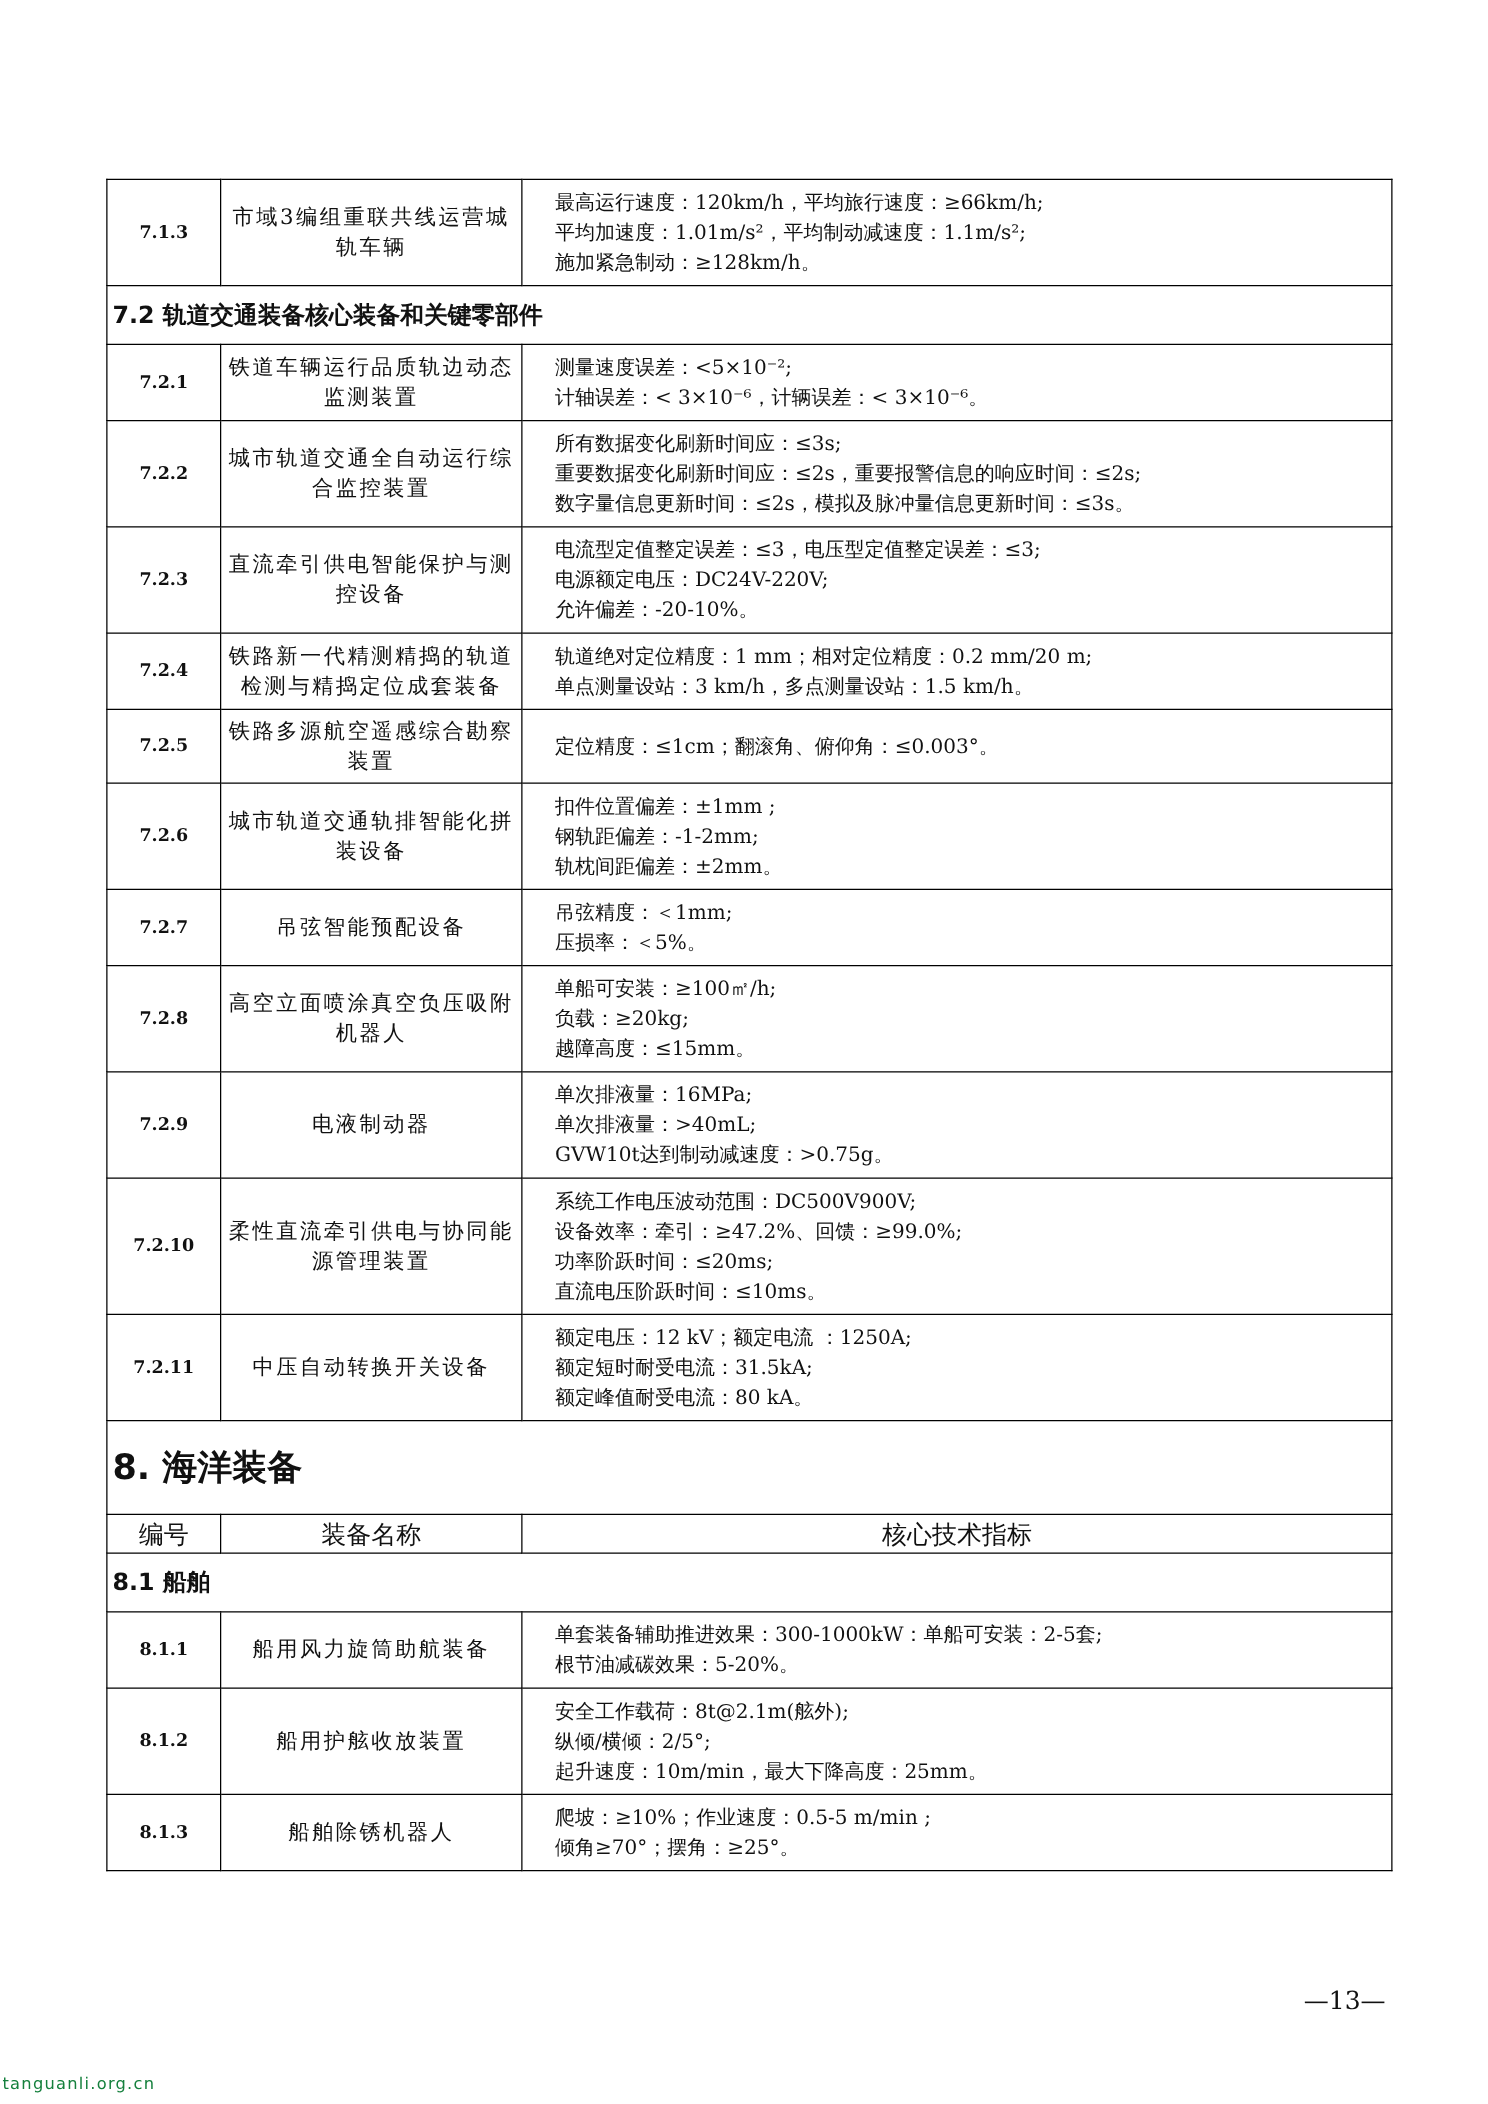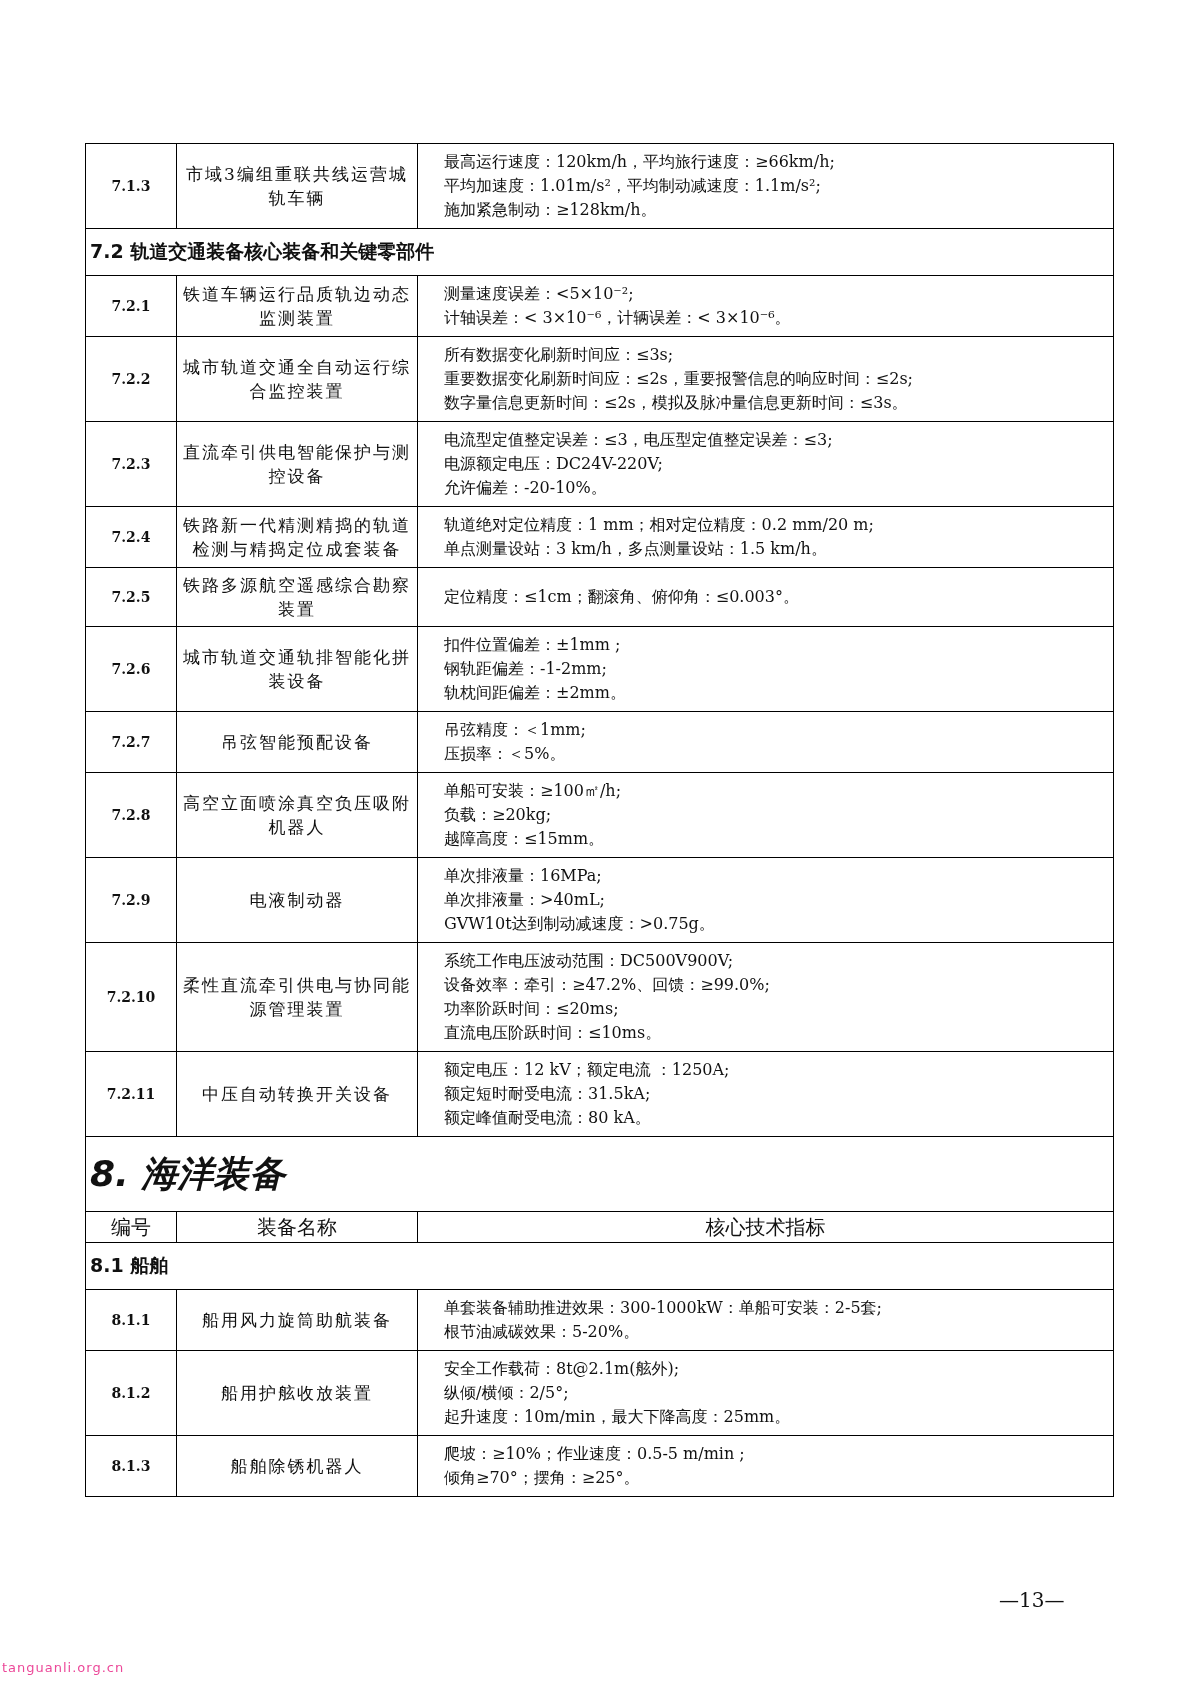--- a/index.html
+++ b/index.html
@@ -6,24 +6,24 @@
   body { width: 1190px; height: 1683px; position: relative; overflow: hidden;
          font-family: "DejaVu Serif", "Liberation Serif", serif; color: #111; }
   .tbl { position: absolute; left: 85px; top: 143px; width: 1029px;
          border-collapse: collapse; table-layout: fixed; }
   .tbl td { border: 1.5px solid #000; padding: 0; vertical-align: middle; }
   .c-num { width: 90px; text-align: center; font-size: 14px; font-weight: bold; }
   .c-name { width: 232px; text-align: center; font-size: 17px; letter-spacing: 2px; line-height: 24px; padding: 0 4px !important; }
   .c-spec { font-size: 16px; line-height: 24px; padding: 6px 0 6px 26px !important; }
   .spec-line { display: block; white-space: nowrap; }
   .sec { font-family: "DejaVu Sans", "Liberation Sans", sans-serif; font-weight: bold; font-size: 19px; padding: 0 4px !important; height: 46px; }
-  .big { font-family: "DejaVu Sans", "Liberation Sans", sans-serif; font-weight: bold; font-size: 36px; height: 74px; padding: 0 4px !important; font-style: italic; }
+  .big { font-family: "DejaVu Sans", "Liberation Sans", sans-serif; font-weight: bold; font-size: 28px; height: 74px; padding: 0 4px !important; }
   .hdr td { height: 30px; text-align: center; font-size: 20px; font-family: "DejaVu Sans", "Liberation Sans", sans-serif; }
-  .page-num { position: absolute; left: 999px; top: 1588px; font-size: 20px; }
-  .watermark { position: absolute; left: 2px; top: 1660px; font-size: 13px; color: #ec4899;
+  .page-num { position: absolute; left: 1043px; top: 1588px; font-size: 20px; }
+  .watermark { position: absolute; left: 2px; top: 1660px; font-size: 13px; color: #15803d;
                font-family: "DejaVu Sans", sans-serif; letter-spacing: 1px; }
 </style>
 </head>
 <body>
 
 <table class="tbl">
   <tbody id="tb-71">
       <tr>
         <td class="c-num" style="height: 70px;">7.1.3</td>
         <td class="c-name">市域3编组重联共线运营城轨车辆</td>

